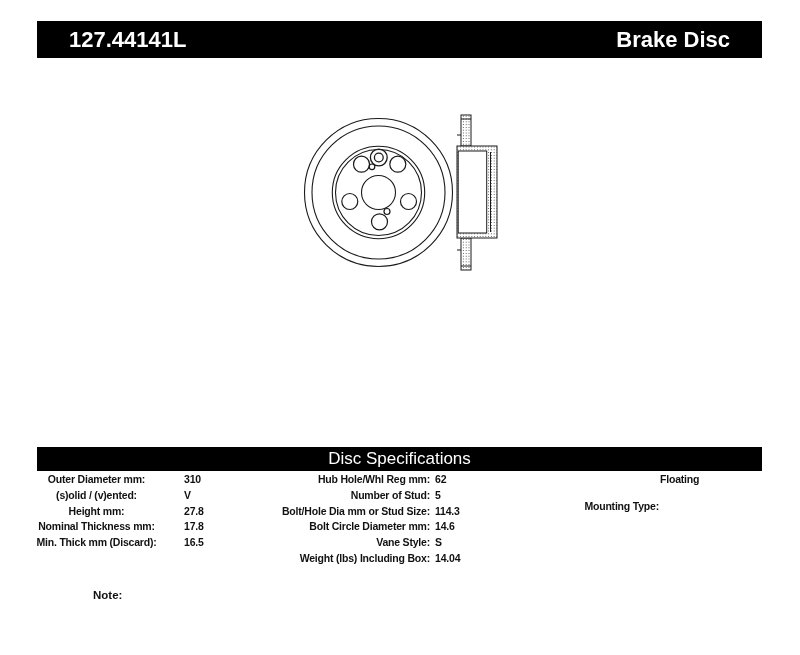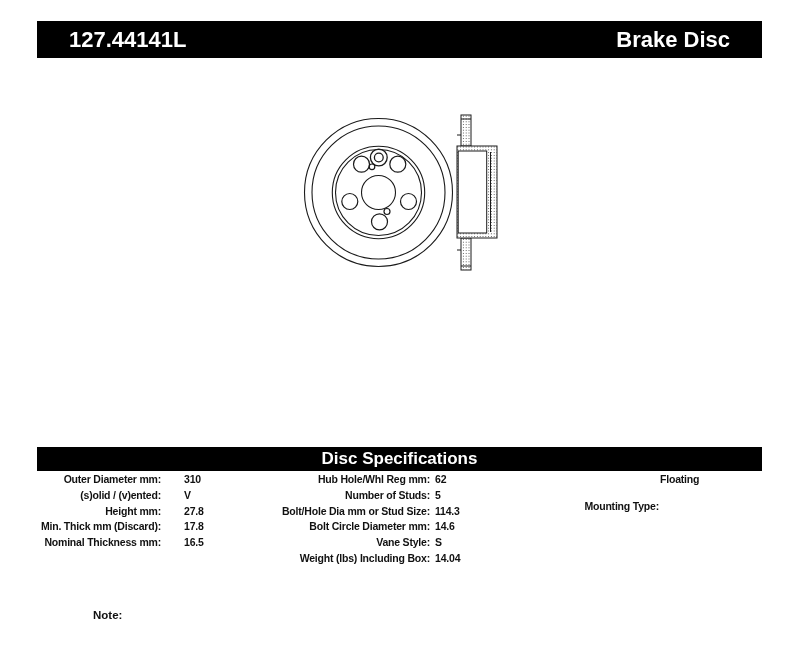--- a/index.html
+++ b/index.html
@@ -42,50 +42,50 @@
   .spec-bar {
     position: absolute;
     left: 37px; top: 447px;
     width: 725px; height: 24px;
     background: #000000;
     color: #ffffff;
     display: flex;
     align-items: center;
     justify-content: center;
     font-size: 17px;
-    font-weight: bold;
+    font-weight: normal;
   }
   
   .spec-table {
     position: absolute;
     left: 0; top: 472px;
     width: 800px;
     font-size: 10.5px;
     font-weight: bold;
     letter-spacing: -0.2px;
     line-height: 15.8px;
     color: #111111;
     white-space: nowrap;
   }
   .spec-table .labels,
   .spec-table .values {
     position: absolute;
     top: 0;
   }
   .spec-table .labels { text-align: right; }
-  .labels.c1 { left: 0; width: 161px; }
+  .labels.c1 { left: 16px; width: 161px; text-align: center; }
   .values.c1 { left: 184px; }
   .labels.c2 { left: 0; width: 430px; }
   .values.c2 { left: 435px; }
   .labels.c3 { left: 4px; width: 655px; margin-top: 27px; }
   .values.c3 { left: 660px; }
   
   .note {
     position: absolute;
-    left: 93px; top: 609px;
+    left: 93px; top: 589px;
     font-size: 11.5px;
     font-weight: bold;
     color: #111111;
   }
 </style>
 </head>
 <body>
 
 <div id="page">
 
@@ -139,34 +139,34 @@
   <div class="spec-bar">
     <span>Disc Specifications</span>
   </div>
 
   <div class="spec-table">
 
     <div class="labels c1">
       <div>Outer Diameter mm:</div>
       <div>(s)olid / (v)ented:</div>
       <div>Height mm:</div>
+      <div>Nominal Thickness mm:</div>
       <div>Min. Thick mm (Discard):</div>
-      <div>Nominal Thickness mm:</div>
     </div>
     <div class="values c1">
       <div>310</div>
       <div>V</div>
       <div>27.8</div>
       <div>17.8</div>
       <div>16.5</div>
     </div>
 
     <div class="labels c2">
       <div>Hub Hole/Whl Reg mm:</div>
-      <div>Number of Studs:</div>
+      <div>Number of Stud:</div>
       <div>Bolt/Hole Dia mm or Stud Size:</div>
       <div>Bolt Circle Diameter mm:</div>
       <div>Vane Style:</div>
       <div>Weight (lbs) Including Box:</div>
     </div>
     <div class="values c2">
       <div>62</div>
       <div>5</div>
       <div>114.3</div>
       <div>14.6</div>

